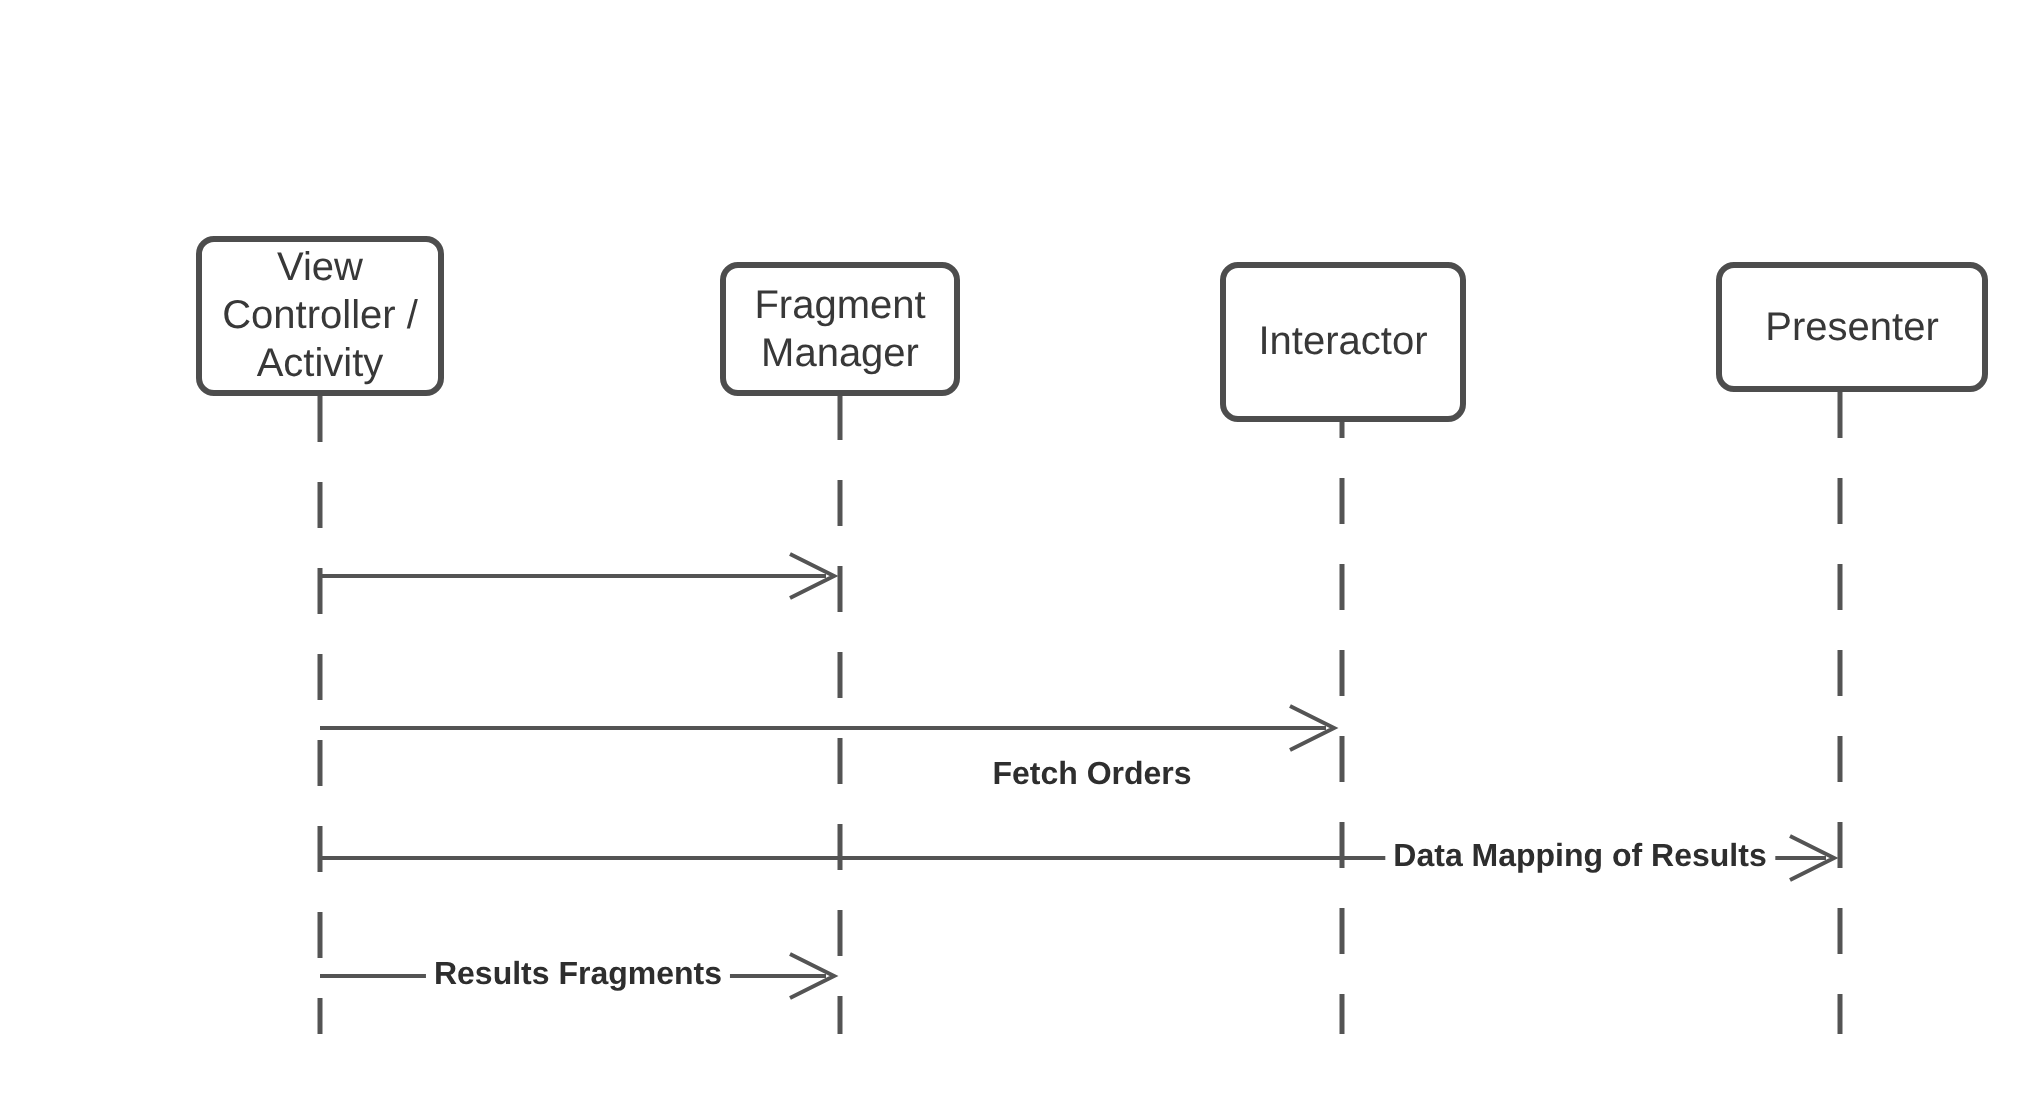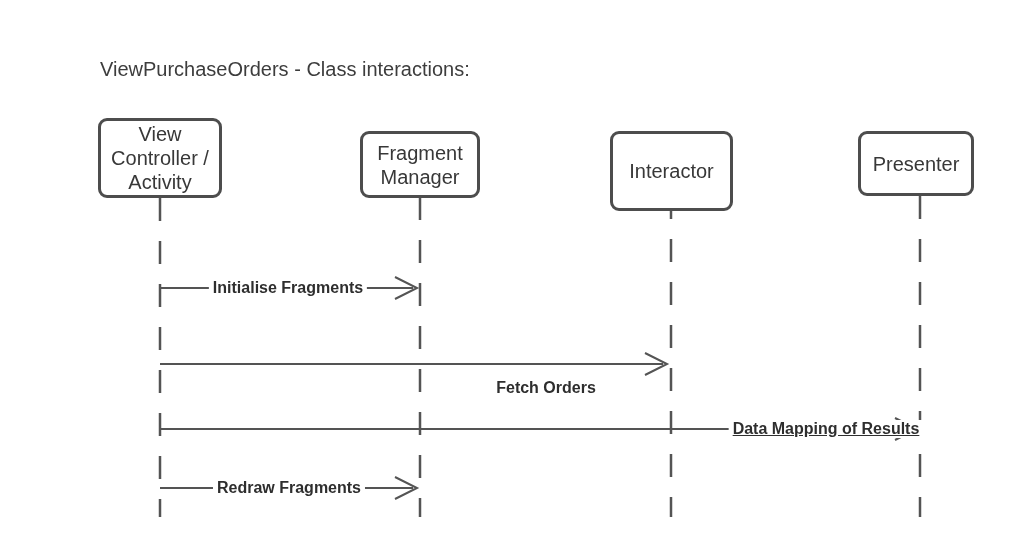--- a/index.html
+++ b/index.html
@@ -42,35 +42,35 @@
     font-size: 20px;
     line-height: 24px;
     z-index: 2;
   }
   .actor .actor-label {
     white-space: pre-line;
   }
   .actor-1 { left: 98px;  top: 118px; width: 124px; height: 80px; }
   .actor-2 { left: 360px; top: 131px; width: 120px; height: 67px; }
   .actor-3 { left: 610px; top: 131px; width: 123px; height: 80px; }
-  .actor-4 { left: 858px; top: 131px; width: 116px; height: 65px; }
+  .actor-4 { left: 858px; top: 131px; width: 136px; height: 65px; }
   .msg-label {
     position: absolute;
     transform: translate(-50%, -50%);
     background: #ffffff;
     padding: 0 4px;
     font-size: 16px;
     font-weight: bold;
     color: #2e2e2e;
     white-space: nowrap;
     z-index: 3;
   }
   .msg-1 { left: 288px; top: 288px; }
   .msg-2 { left: 546px; top: 364px; margin-top: 24px; }
-  .msg-3 { left: 826px; top: 429px; text-decoration: underline; }
+  .msg-3 { left: 790px; top: 429px; }
   .msg-4 { left: 289px; top: 488px; }
 </style>
 </head>
 <body>
 
 <div class="canvas">
 
   <svg class="svg-layer" width="1020" height="558" viewBox="0 0 1020 558">
     <g stroke="#545454" stroke-width="2.5" fill="none" stroke-dasharray="23,20">
       <line x1="160" y1="198" x2="160" y2="517"></line>
@@ -86,36 +86,34 @@
       <path d="M645 353 L667 364 L645 375"></path>
 
       <line x1="160" y1="429" x2="913" y2="429"></line>
       <path d="M895 418 L917 429 L895 440"></path>
 
       <line x1="160" y1="488" x2="413" y2="488"></line>
       <path d="M395 477 L417 488 L395 499"></path>
     </g>
   </svg>
 
-  <div class="diagram-title">ViewPurchaseOrders - Class interactions:</div>
 
   <div class="actor actor-1">
     <span class="actor-label">View
 Controller /
 Activity</span>
   </div>
   <div class="actor actor-2">
     <span class="actor-label">Fragment
 Manager</span>
   </div>
   <div class="actor actor-3">
     <span class="actor-label">Interactor</span>
   </div>
   <div class="actor actor-4">
     <span class="actor-label">Presenter</span>
   </div>
 
-  <div class="msg-label msg-1">Initialise Fragments</div>
   <div class="msg-label msg-2">Fetch Orders</div>
   <div class="msg-label msg-3">Data Mapping of Results</div>
-  <div class="msg-label msg-4">Redraw Fragments</div>
+  <div class="msg-label msg-4">Results Fragments</div>
 
 </div>
 
 </body></html>

